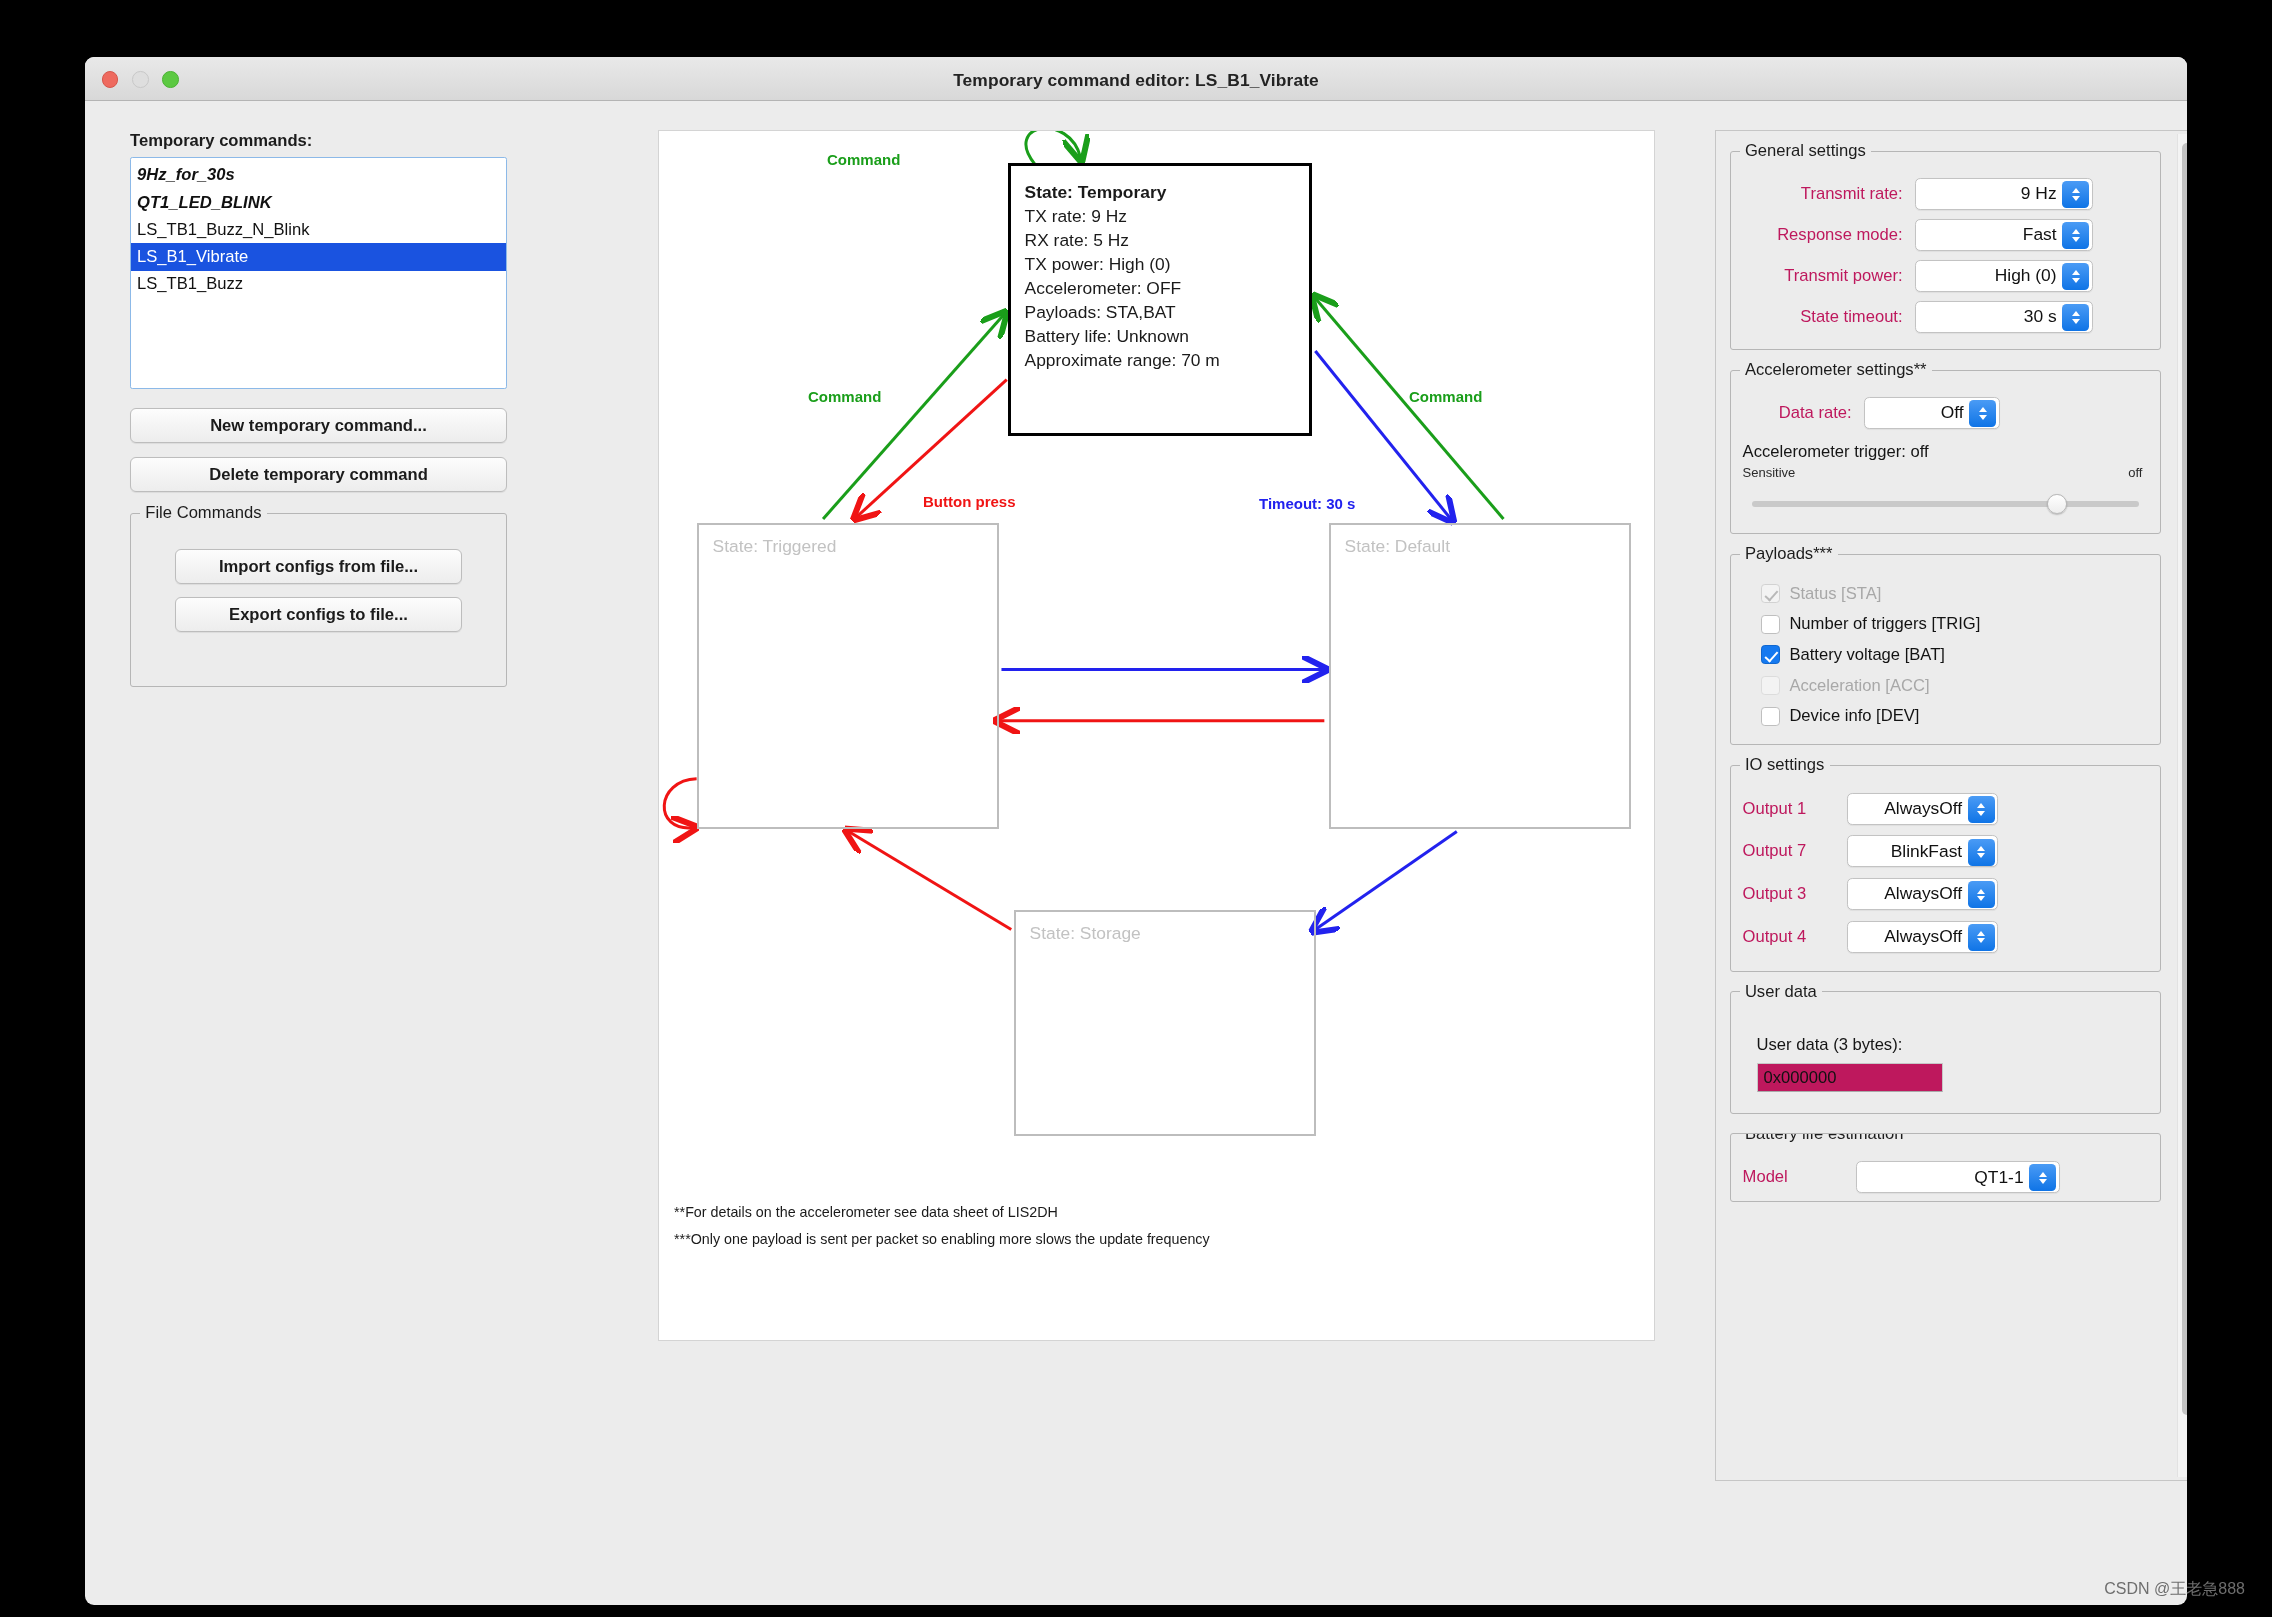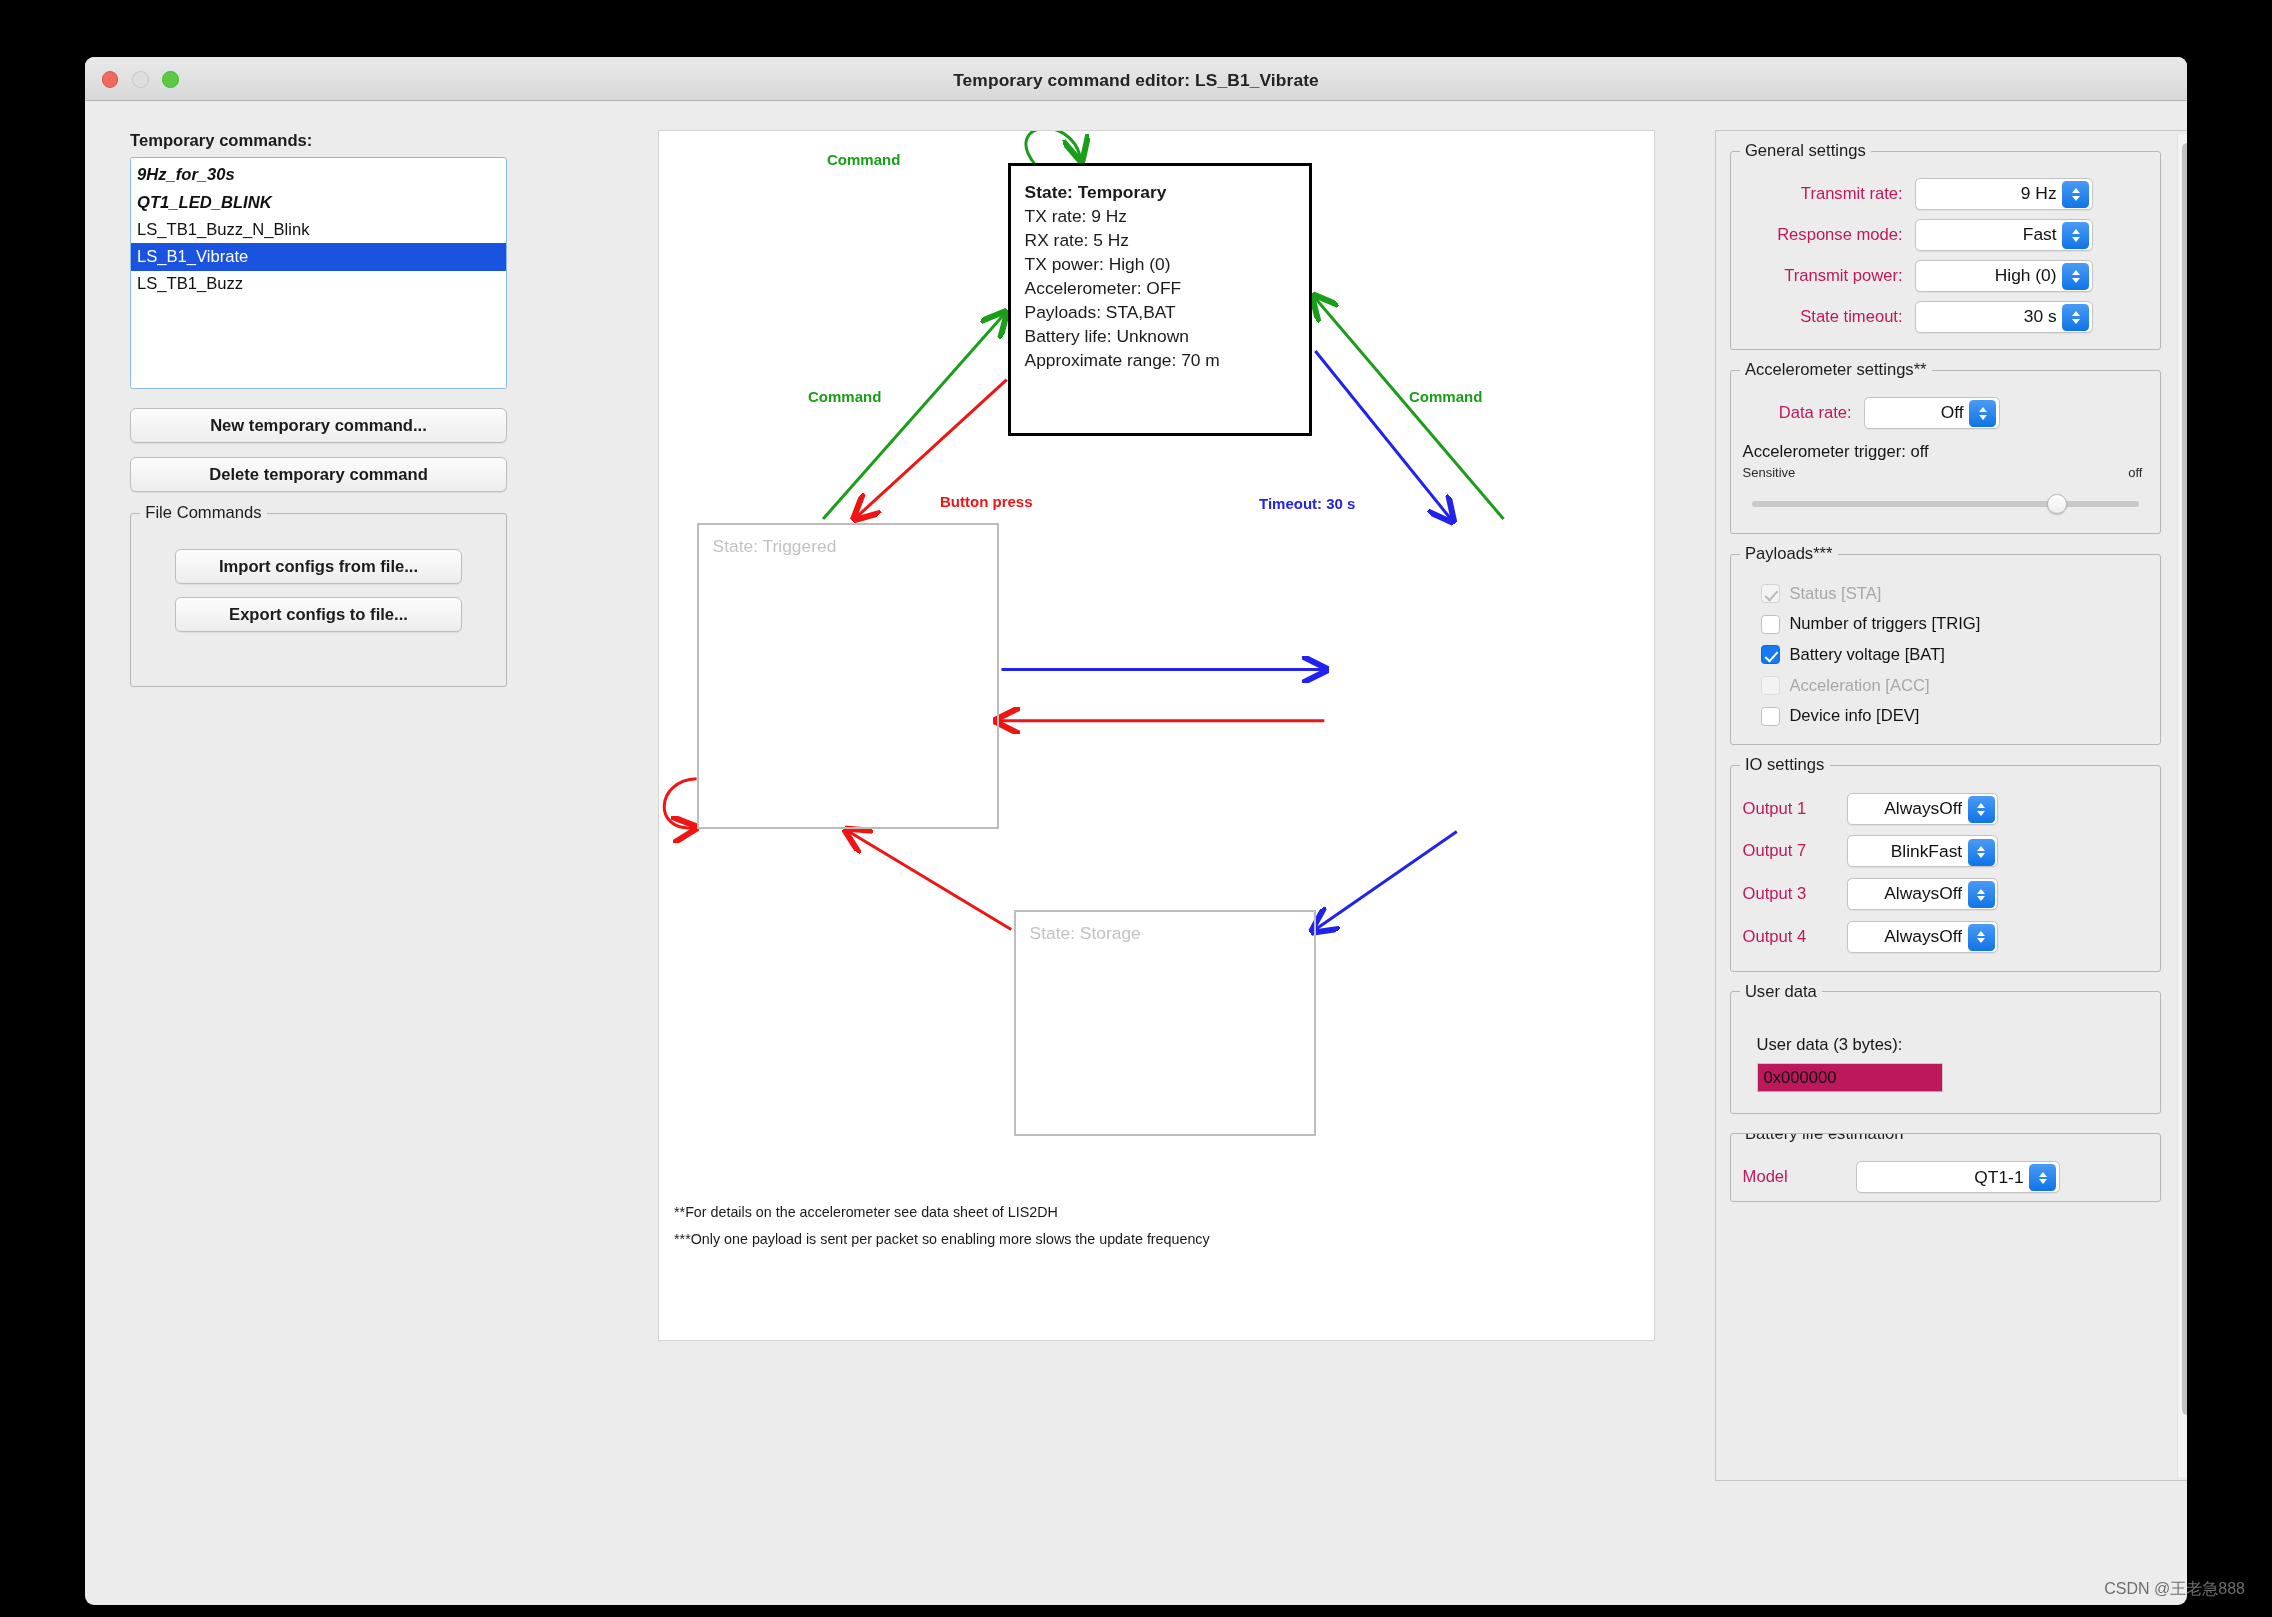--- a/index.html
+++ b/index.html
@@ -379,27 +379,30 @@
         <div class="tb-line">TX power: High (0)</div>
         <div class="tb-line">Accelerometer: OFF</div>
         <div class="tb-line">Payloads: STA,BAT</div>
         <div class="tb-line">Battery life: Unknown</div>
         <div class="tb-line">Approximate range: 70 m</div>
       </div>
 
       <div class="state-box" id="box-triggered">
         <div class="sb-label">State: Triggered</div>
       </div>
+      <div class="state-box" id="box-default">
+        <div class="sb-label">State: Default</div>
+      </div>
       <div class="state-box" id="box-storage">
         <div class="sb-label">State: Storage</div>
       </div>
 
       <div class="edge-label lbl-green" style="left:168px; top:20.4px;">Command</div>
       <div class="edge-label lbl-green" style="left:149px; top:257px;">Command</div>
-      <div class="edge-label lbl-red" style="left:281px; top:362px;">Button press</div>
+      <div class="edge-label lbl-red" style="left:264px; top:362px;">Button press</div>
       <div class="edge-label lbl-blue" style="left:600px; top:364px;">Timeout: 30 s</div>
       <div class="edge-label lbl-green" style="left:750px; top:257px;">Command</div>
 
       <div class="footnote" style="left:15px; top:1073px;">**For details on the accelerometer see data sheet of LIS2DH</div>
       <div class="footnote" style="left:15px; top:1100px;">***Only one payload is sent per packet so enabling more slows the update frequency</div>
     </div>
 
     <div id="right-panel">
       <div id="right-inner">
 

